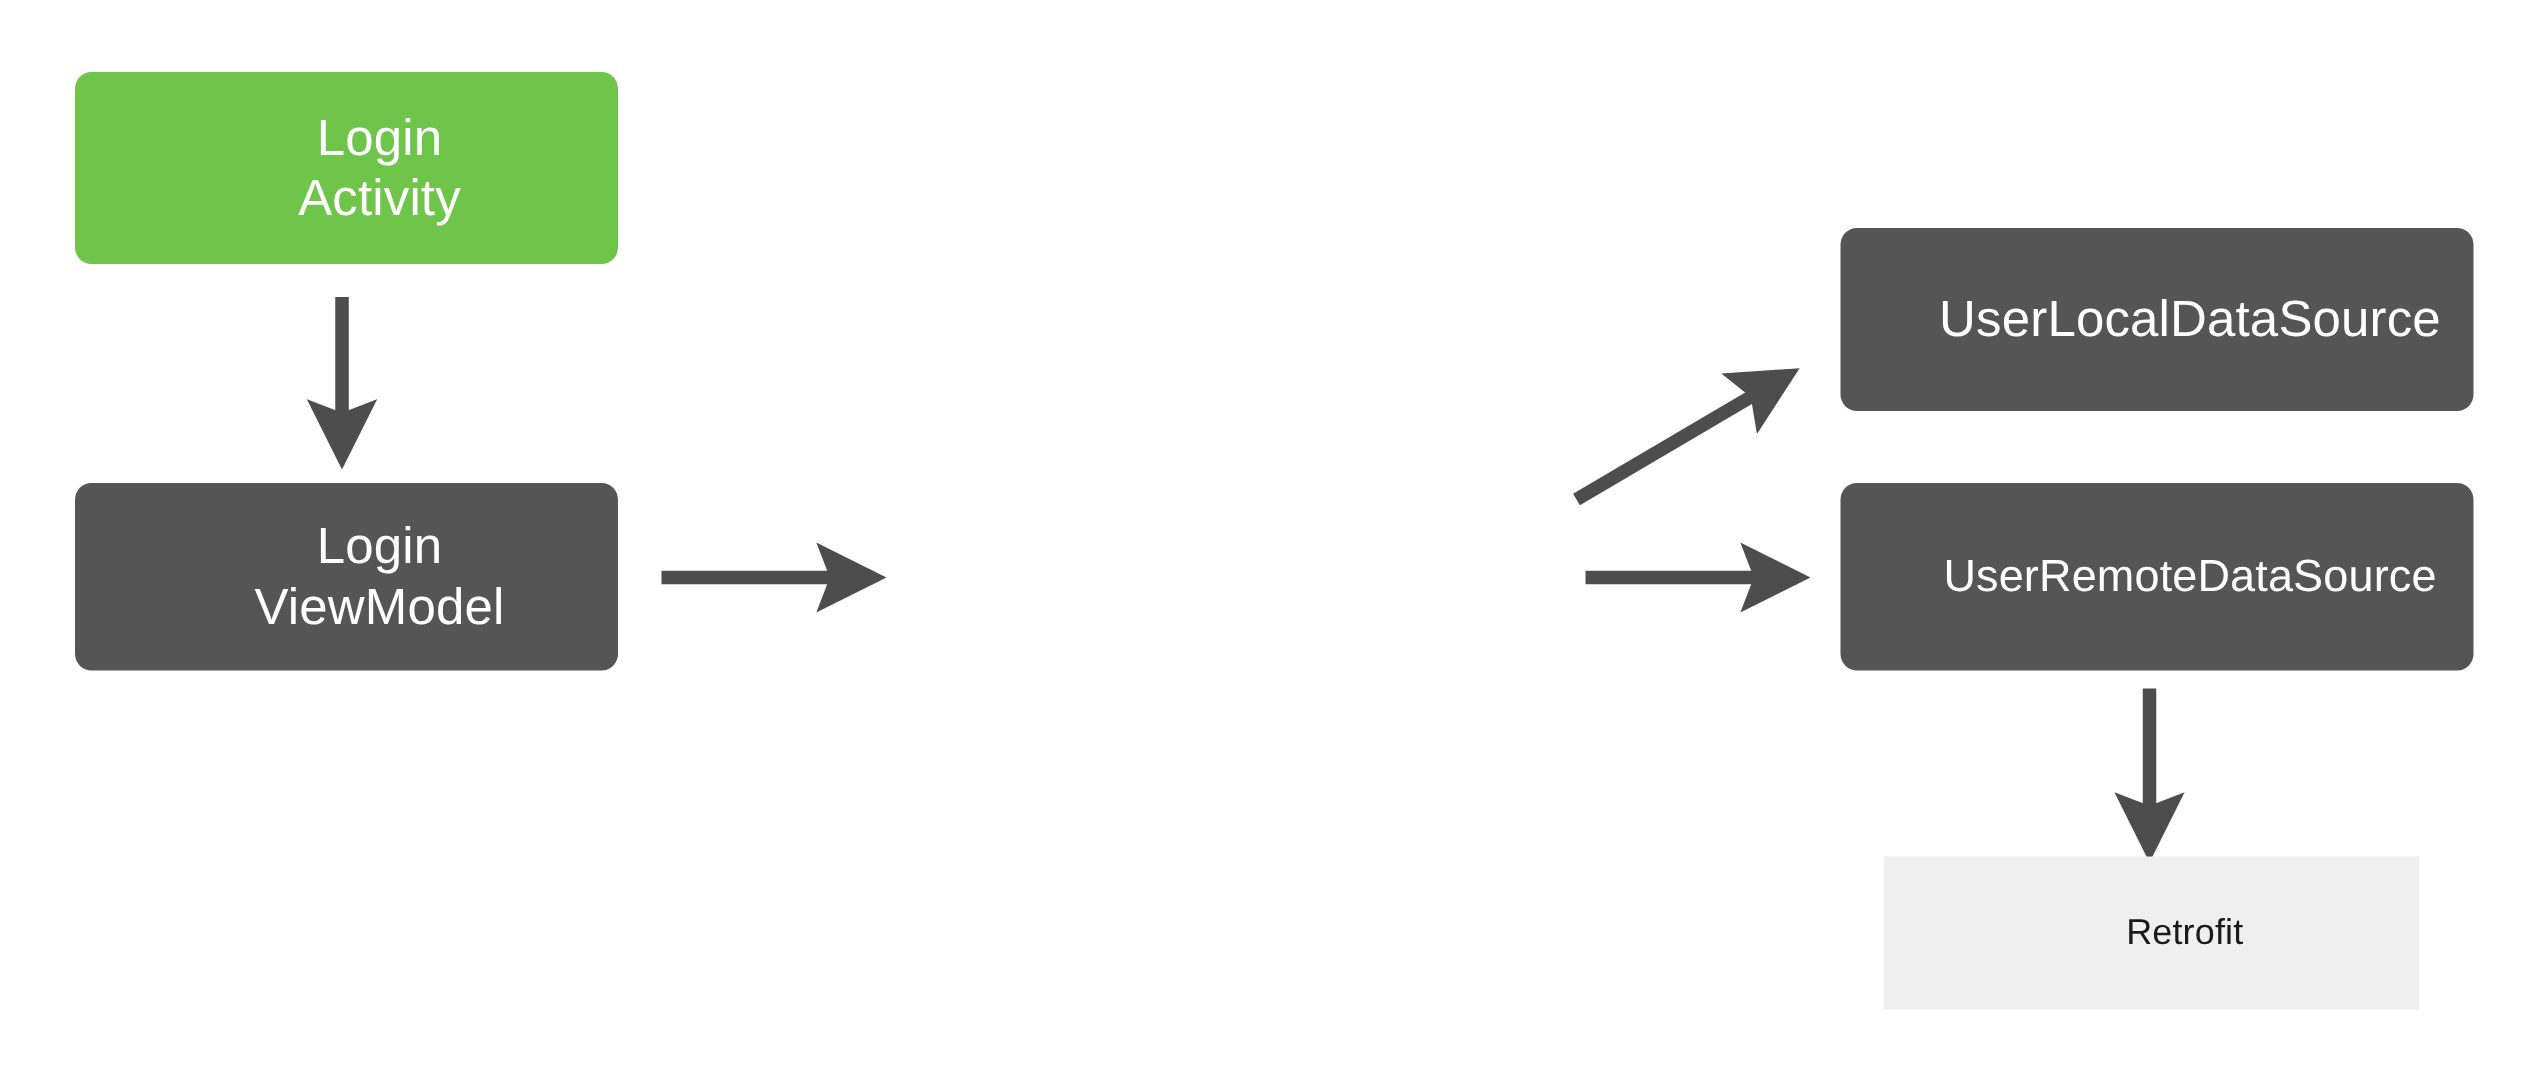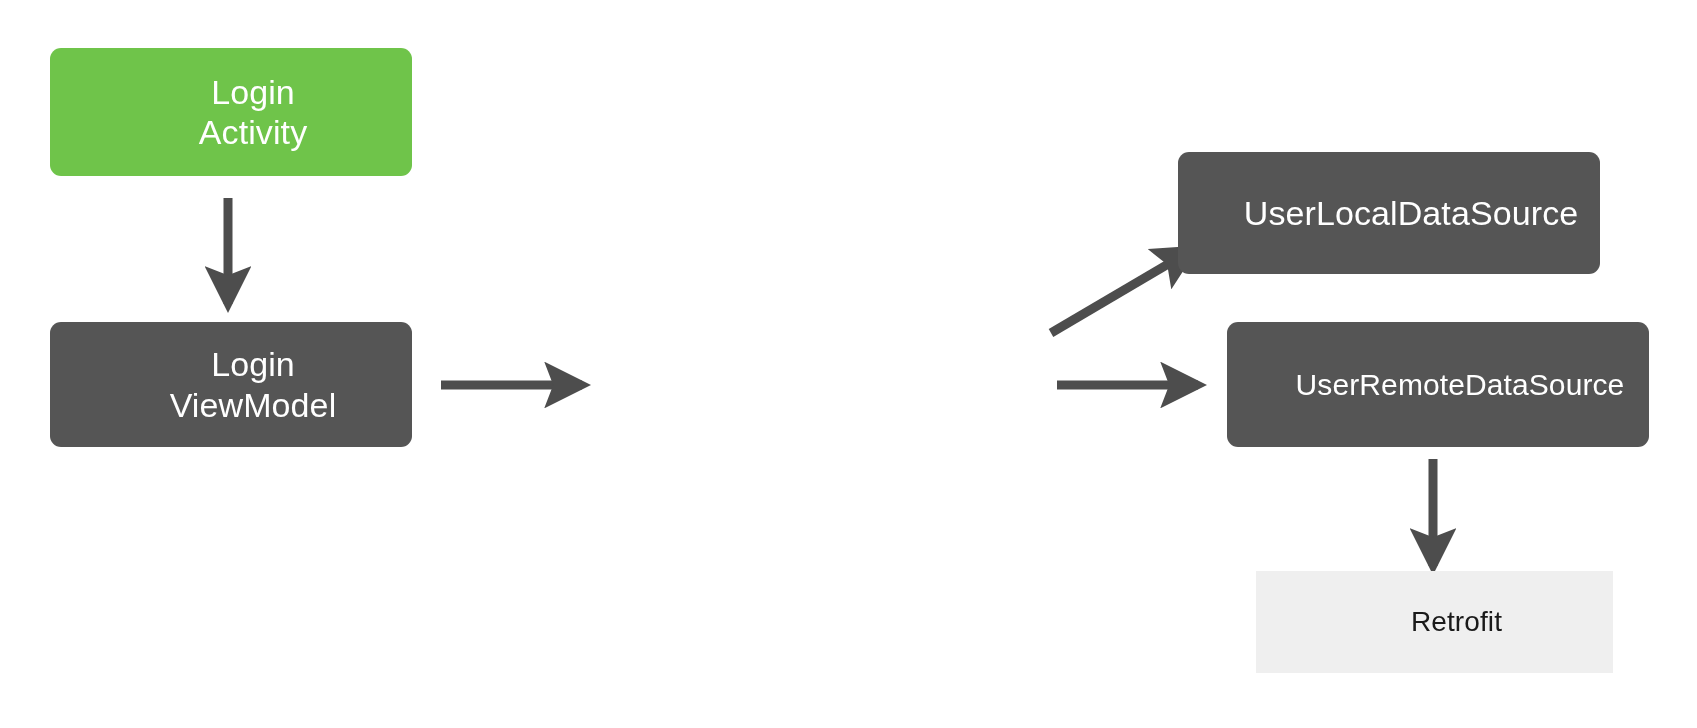--- a/index.html
+++ b/index.html
@@ -99,25 +99,25 @@
     <span class="node-label">Login
 Activity</span>
   </div>
 
   <div class="node node-dark node-rounded" style="left:50px; top:322px; width:362px; height:125px; font-size:34px;">
     <span class="node-label">Login
 ViewModel</span>
   </div>
 
 
-  <div class="node node-dark node-rounded" style="left:1178px; top:152px; width:422px; height:122px; font-size:34px;">
+  <div class="node node-dark node-rounded" style="left:1227px; top:152px; width:422px; height:122px; font-size:34px;">
     <span class="node-label">UserLocalDataSource</span>
   </div>
 
   <div class="node node-dark node-rounded" style="left:1227px; top:322px; width:422px; height:125px; font-size:30px;">
     <span class="node-label">UserRemoteDataSource</span>
   </div>
 
-  <div class="node node-light node-square" style="left:1256px; top:571px; width:357px; height:102px; font-size:28px;">
+  <div class="node node-light node-square" style="left:1256px; top:571px; width:357px; height:102px; font-size:24px;">
     <span class="node-label">Retrofit</span>
   </div>
 
 </div>
 
 </body></html>

